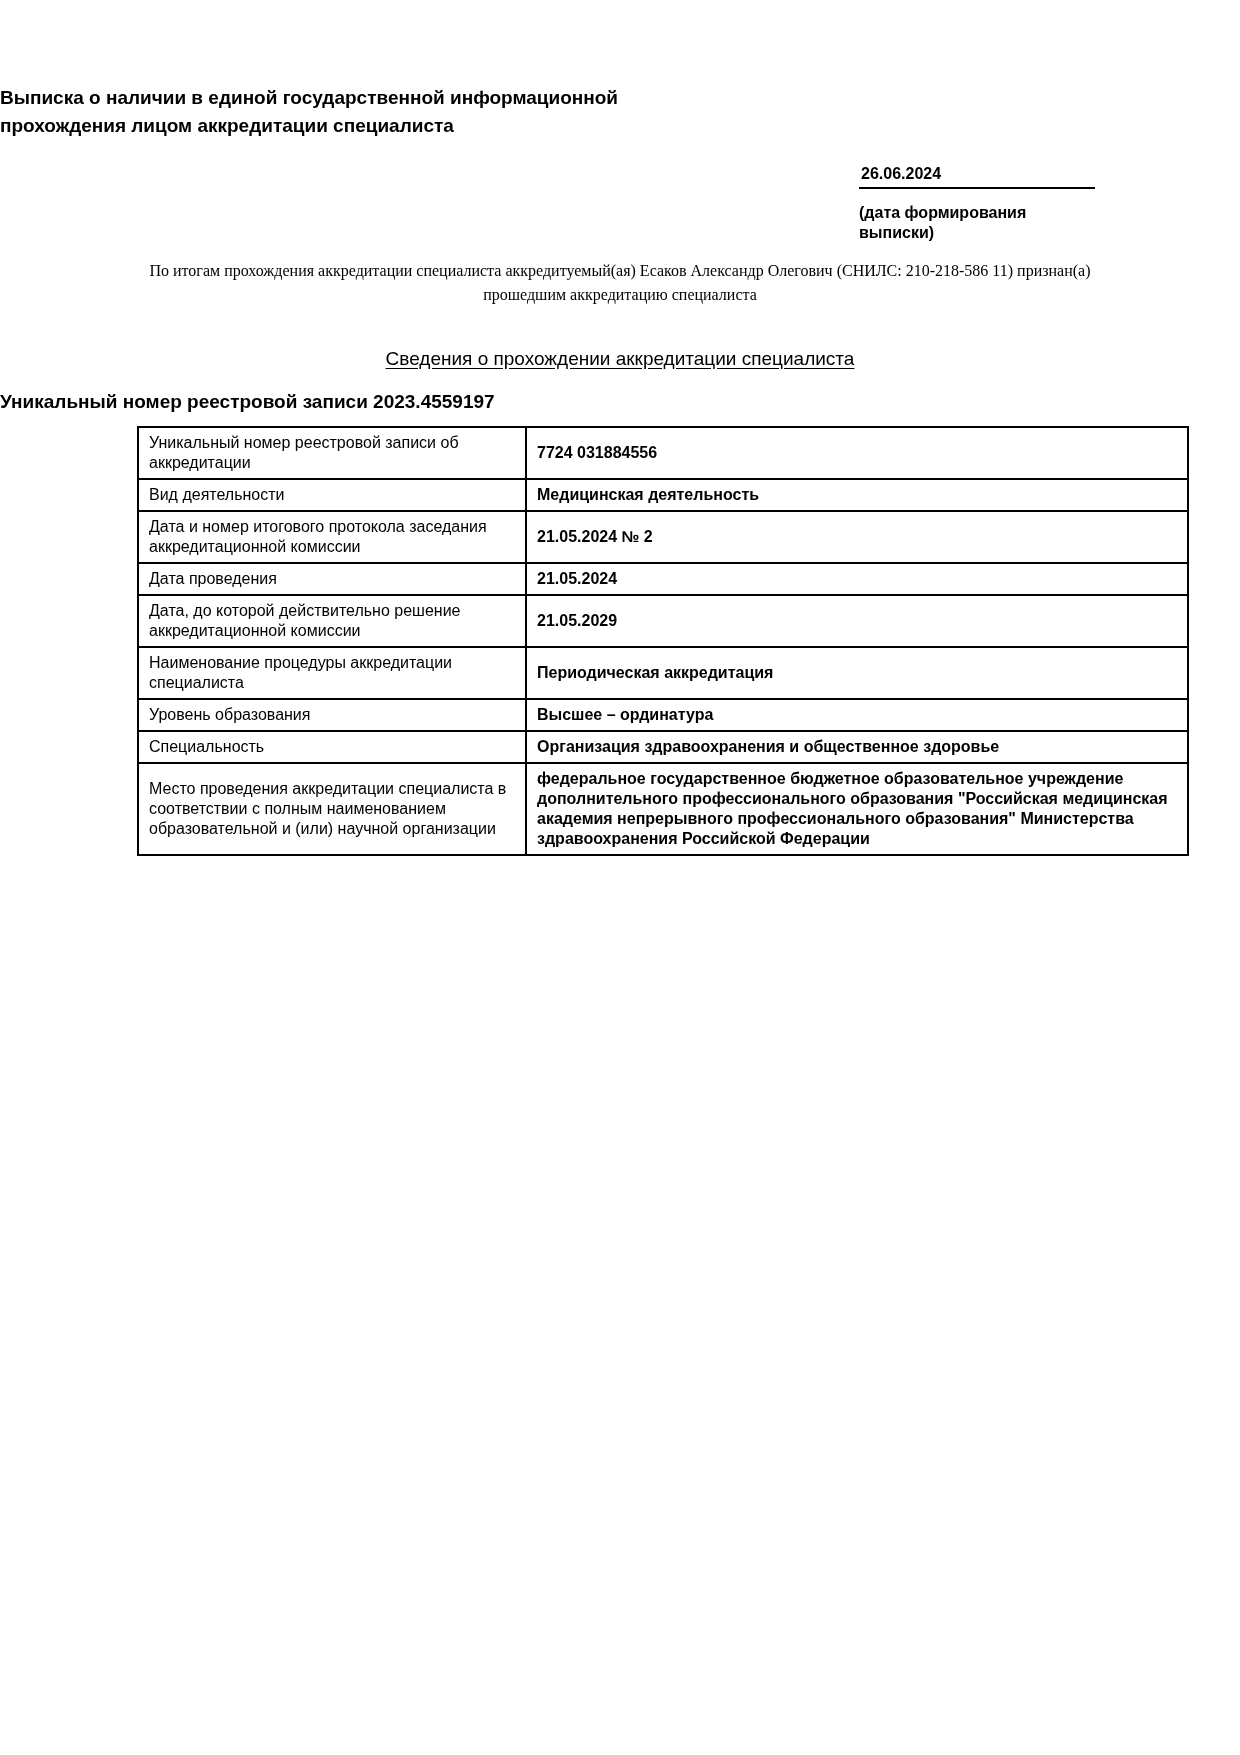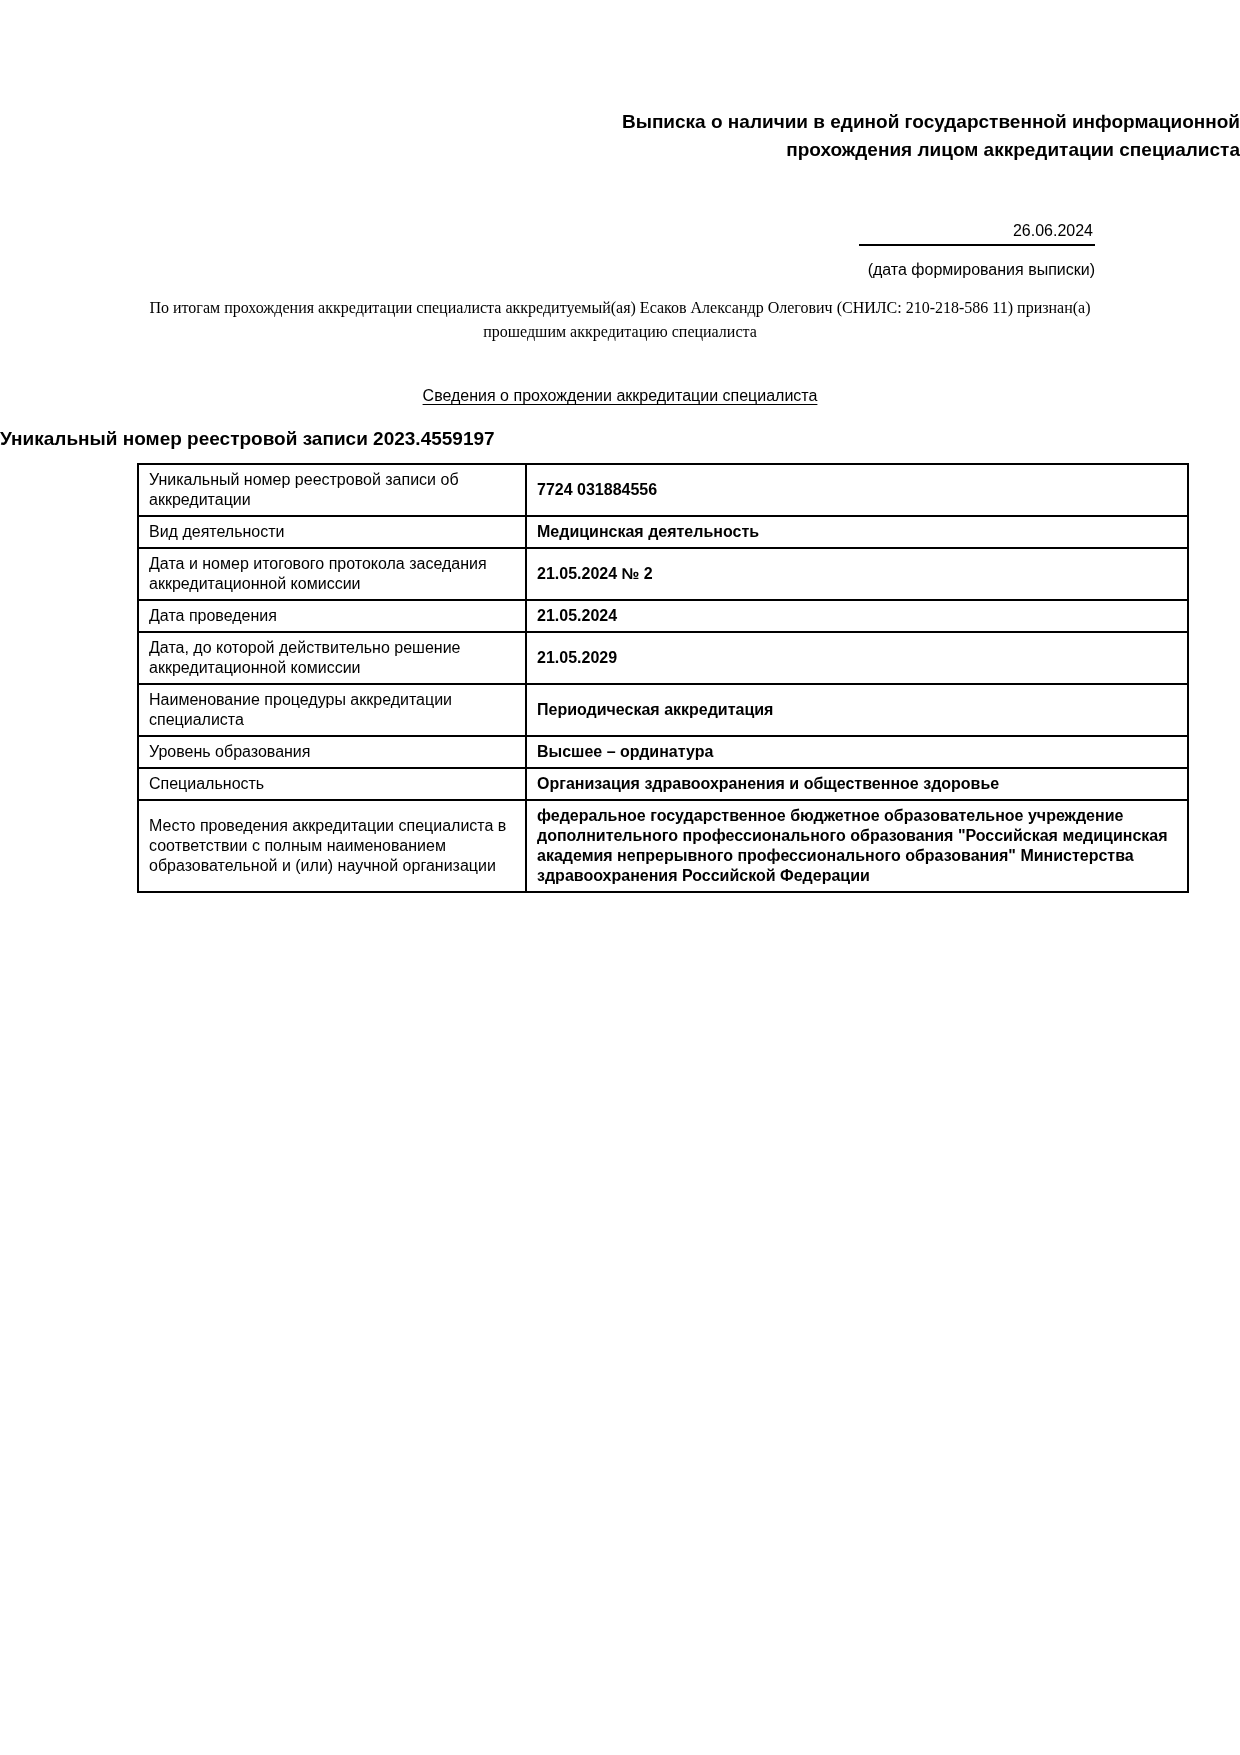--- a/index.html
+++ b/index.html
@@ -11,32 +11,33 @@
     color: #000000;
     position: relative;
     overflow: hidden;
   }
   .page {
     width: 1240px;
     height: 1755px;
     background: #ffffff;
   }
   .doc-title {
-    padding-top: 108px;
-    text-align: right;
+    padding-top: 84px;
+    text-align: left;
     font-weight: bold;
     font-size: 19px;
     line-height: 28px;
   }
   .date-block {
     width: 236px;
-    margin: 57px 145px 0 auto;
-    text-align: right;
+    margin: 24px 145px 0 auto;
+    text-align: left;
     font-size: 16px;
     line-height: 20px;
+    font-weight: bold;
   }
   .date-value {
     display: block;
     padding: 0 2px 3px 2px;
     border-bottom: 2px solid #000000;
   }
   .date-caption {
     display: block;
     padding-top: 14px;
   }
@@ -44,21 +45,21 @@
     width: 1010px;
     margin: 16px auto 0 auto;
     text-align: center;
     font-size: 16px;
     line-height: 24px;
     font-family: Liberation Serif, serif;
   }
   .section-heading {
     margin-top: 42px;
     text-align: center;
-    font-size: 16px;
+    font-size: 19px;
     line-height: 20px;
     text-decoration: underline;
     text-underline-offset: 3px;
   }
   .registry-heading {
     margin-top: 22px;
     text-align: left;
     font-size: 19px;
     font-weight: bold;
     line-height: 22px;

